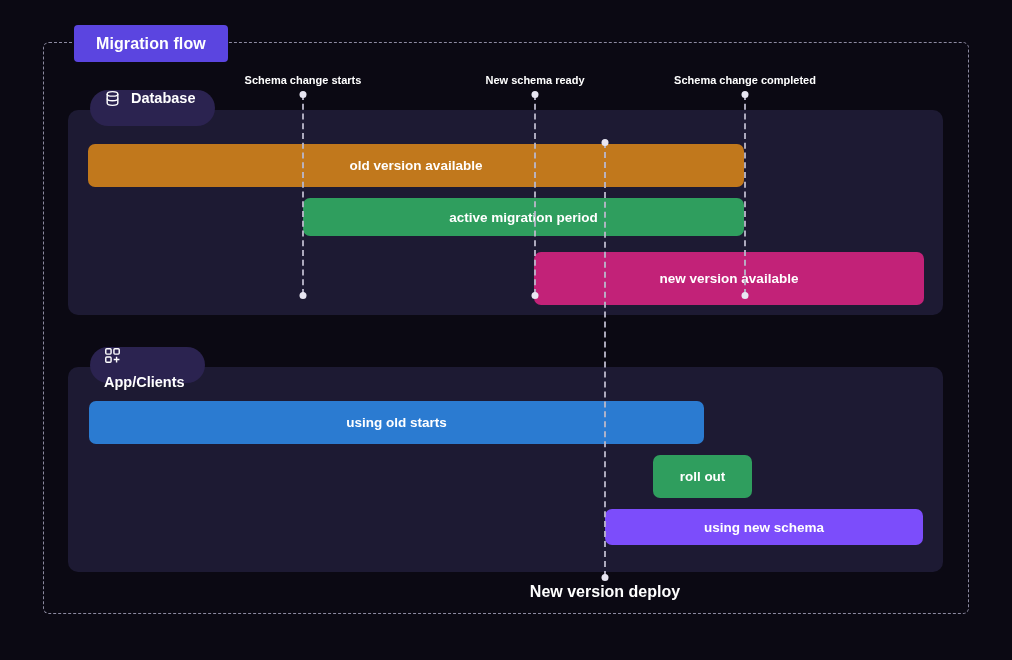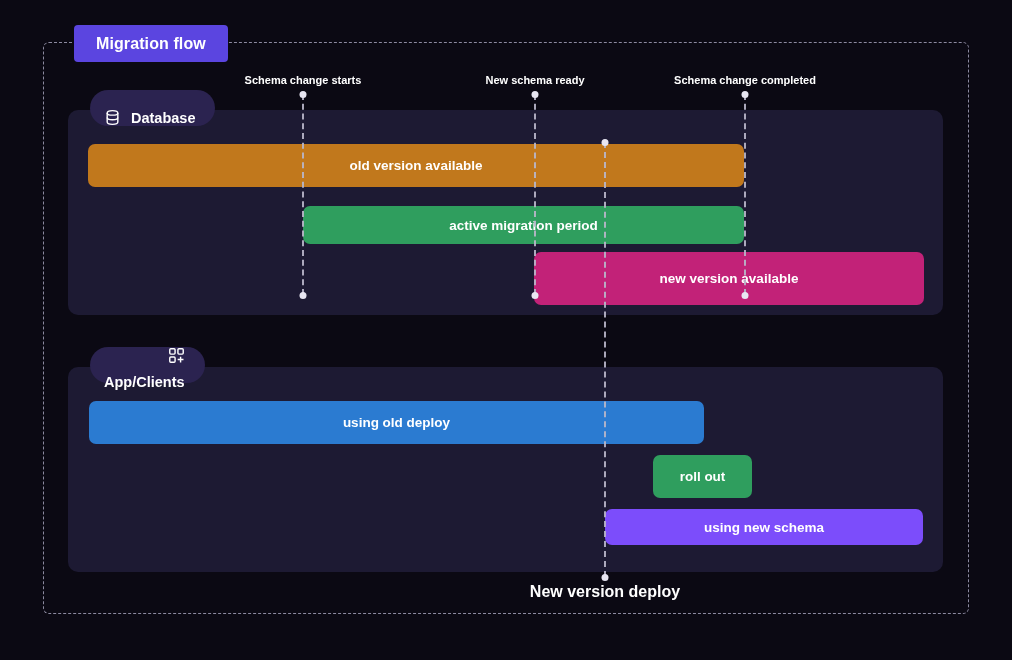--- a/index.html
+++ b/index.html
@@ -59,21 +59,21 @@
   }
   .panel.db    { top: 110px; height: 205px; }
   .panel.app   { top: 367px; height: 205px; }
 
   
   .lane-pill {
     position: absolute;
     height: 36px;
     padding: 0 20px 0 14px;
     display: flex;
-    align-items: flex-end;
+    align-items: flex-start;
     gap: 10px;
     background: #2b2350;
     color: #ffffff;
     font-size: 14.5px;
     font-weight: bold;
     border-radius: 18px;
     z-index: 6;
   }
   .lane-pill.db  { left: 90px; top: 90px; }
   .lane-pill.app { left: 90px; top: 347px; flex-direction: column; }
@@ -181,20 +181,20 @@
       <div class="milestone-label" style="left: 535px;">New schema ready</div>
       <div class="vline" style="left: 744px; top: 94px; height: 201px;"></div>
       <div class="vdot" style="left: 745px; top: 91px;"></div>
       <div class="vdot" style="left: 745px; top: 292px;"></div>
       <div class="milestone-label" style="left: 745px;">Schema change completed</div>
       <div class="vline" style="left: 604px; top: 142px; height: 435px;"></div>
       <div class="vdot" style="left: 605px; top: 139px;"></div>
       <div class="vdot" style="left: 605px; top: 574px;"></div>
       <div class="deploy-label" style="left: 605px;">New version deploy</div>
       <div class="bar" style="left: 88px; top: 144px; width: 656px; height: 43px; background-color: rgb(193, 120, 28);">old version available</div>
-      <div class="bar" style="left: 303px; top: 198px; width: 441px; height: 38px; background-color: rgb(47, 158, 94); margin-top: 8px;">active migration period</div>
+      <div class="bar" style="left: 303px; top: 198px; width: 441px; height: 38px; background-color: rgb(47, 158, 94);">active migration period</div>
       <div class="bar" style="left: 534px; top: 252px; width: 390px; height: 53px; background-color: rgb(194, 34, 120);">new version available</div>
-      <div class="bar" style="left: 89px; top: 401px; width: 615px; height: 43px; background-color: rgb(43, 123, 209);">using old deploy</div>
+      <div class="bar" style="left: 89px; top: 401px; width: 615px; height: 43px; background-color: rgb(43, 123, 209);">using old starts</div>
       <div class="bar" style="left: 605px; top: 455px; width: 99px; height: 43px; background-color: rgb(47, 158, 94); margin-left: 48px;">roll out</div>
       <div class="bar" style="left: 605px; top: 509px; width: 318px; height: 36px; background-color: rgb(124, 77, 251);">using new schema</div>
     </div>
 
 </div>
 
 </body></html>

